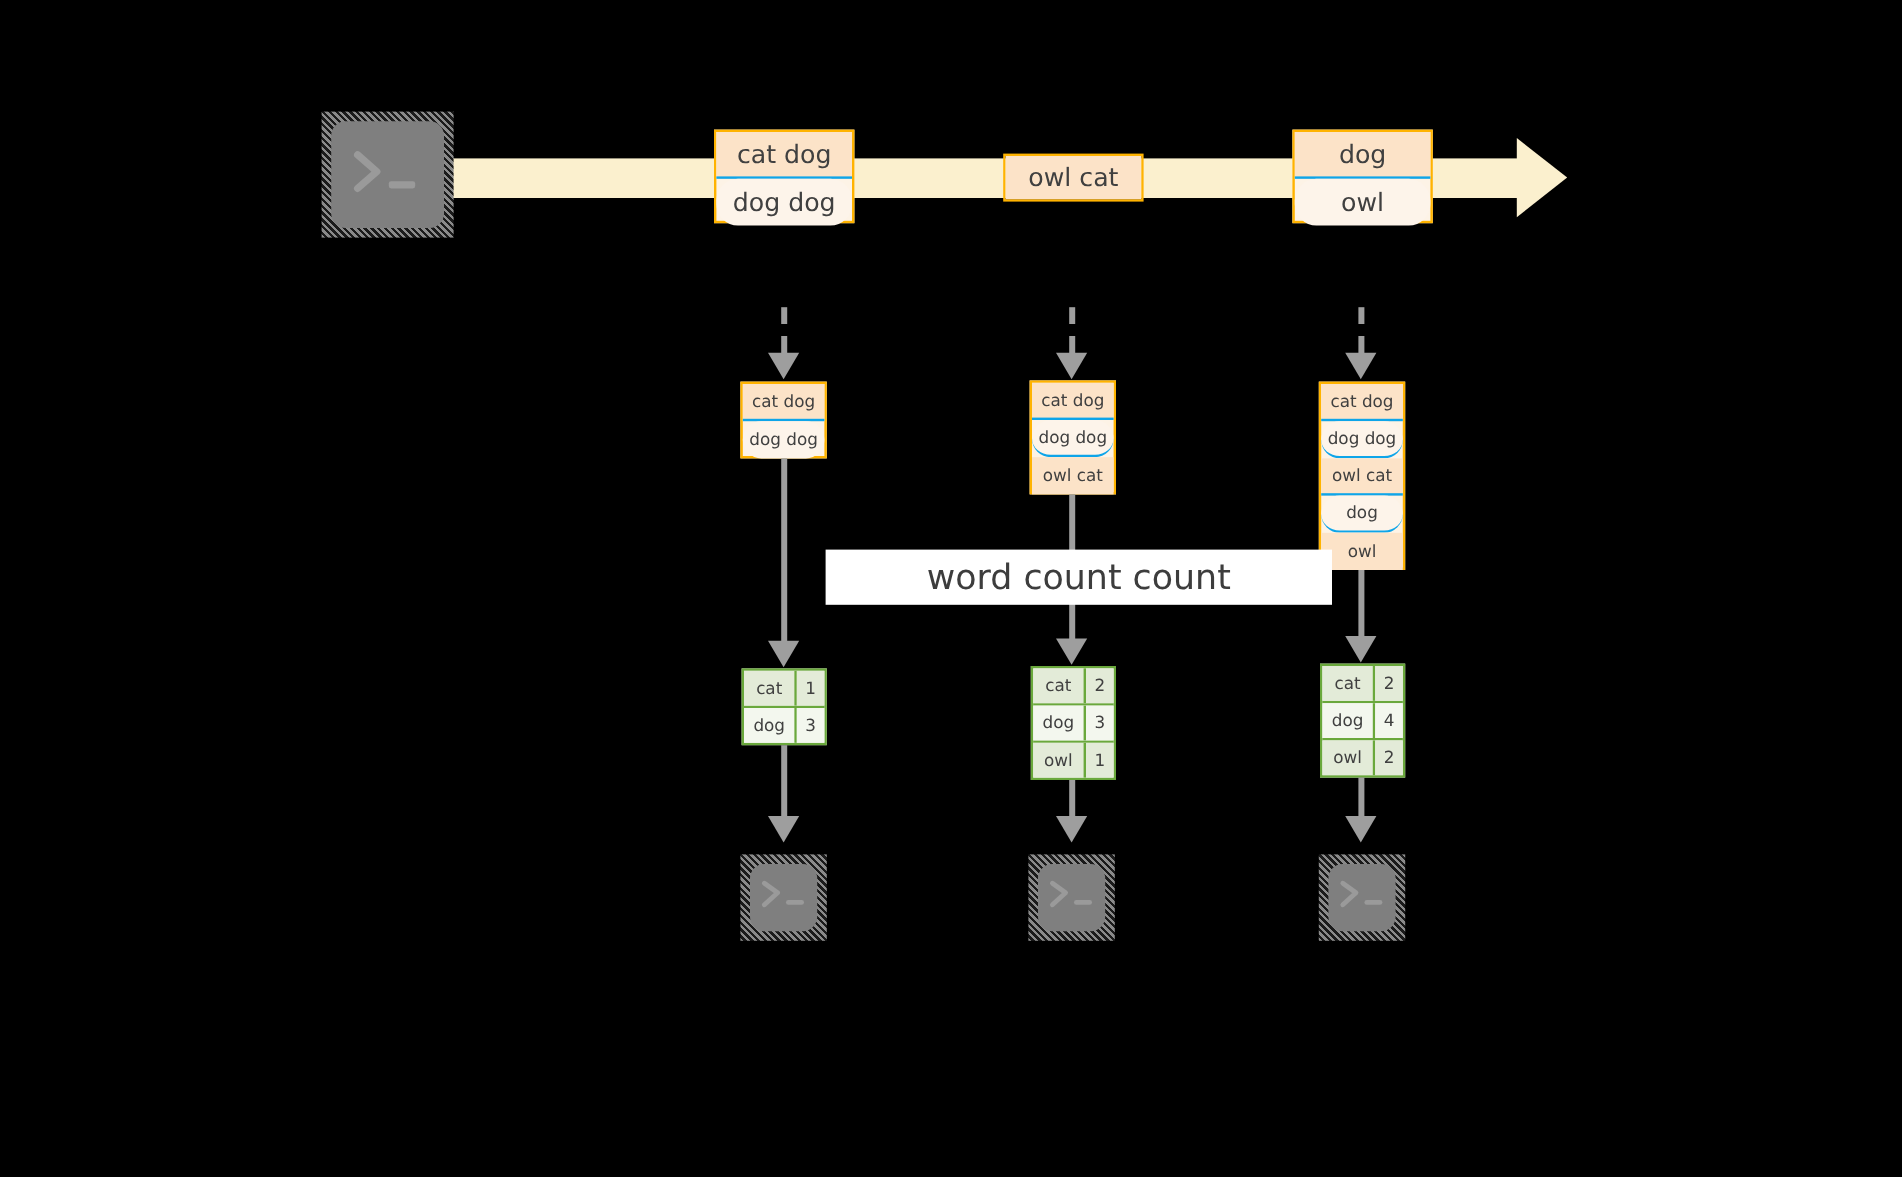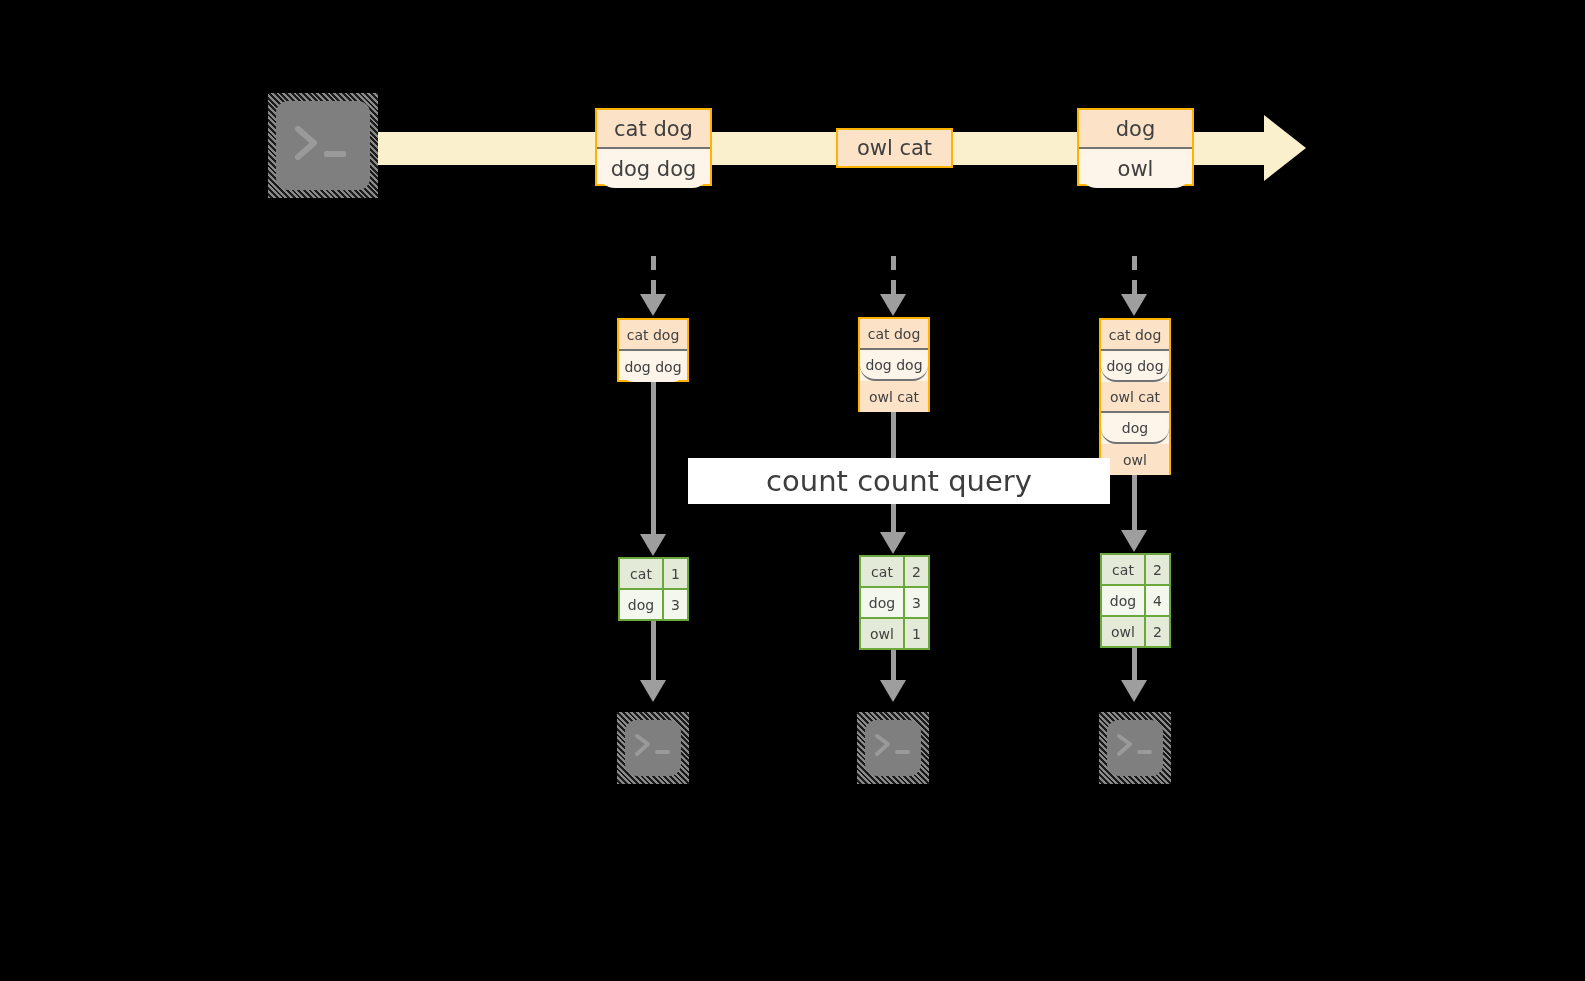--- a/index.html
+++ b/index.html
@@ -62,21 +62,21 @@
     border: 2px solid #ffb300;
     background: #fdf3e6;
   }
   .orow {
     box-sizing: border-box;
     width: 100%;
     display: flex;
     align-items: center;
     justify-content: center;
     color: #404040;
-    border-bottom: 2px solid #737373;
+    border-bottom: 2px solid #0ea5e9;
     white-space: nowrap;
   }
   .orow:last-child { border-bottom: none; }
   .orow.shadeA { background: #fce3c8; }
   .orow.shadeB { background: #fdf4ea; border-radius: 18px; }
 
   
   .gbox {
     position: absolute;
     box-sizing: border-box;
@@ -283,16 +283,16 @@
     <div class="term-body"></div>
     <div class="term-glyph">
       <svg viewBox="0 0 72 72" preserveAspectRatio="none">
         <path d="M20 24 L31 32 L20 42" fill="none" stroke="#9a9a9a" stroke-width="4" stroke-linecap="round" stroke-linejoin="round"></path>
         <rect x="38" y="38" width="15" height="4" rx="2" fill="#9a9a9a"></rect>
       </svg>
     </div>
   </div>
 
   <div class="label-band" style="left:688px; top:458px; width:422px; height:46px; font-size:29px;">
-    <span>count count query</span>
+    <span>word count count</span>
   </div>
 
 </div>
 
 </body></html>

